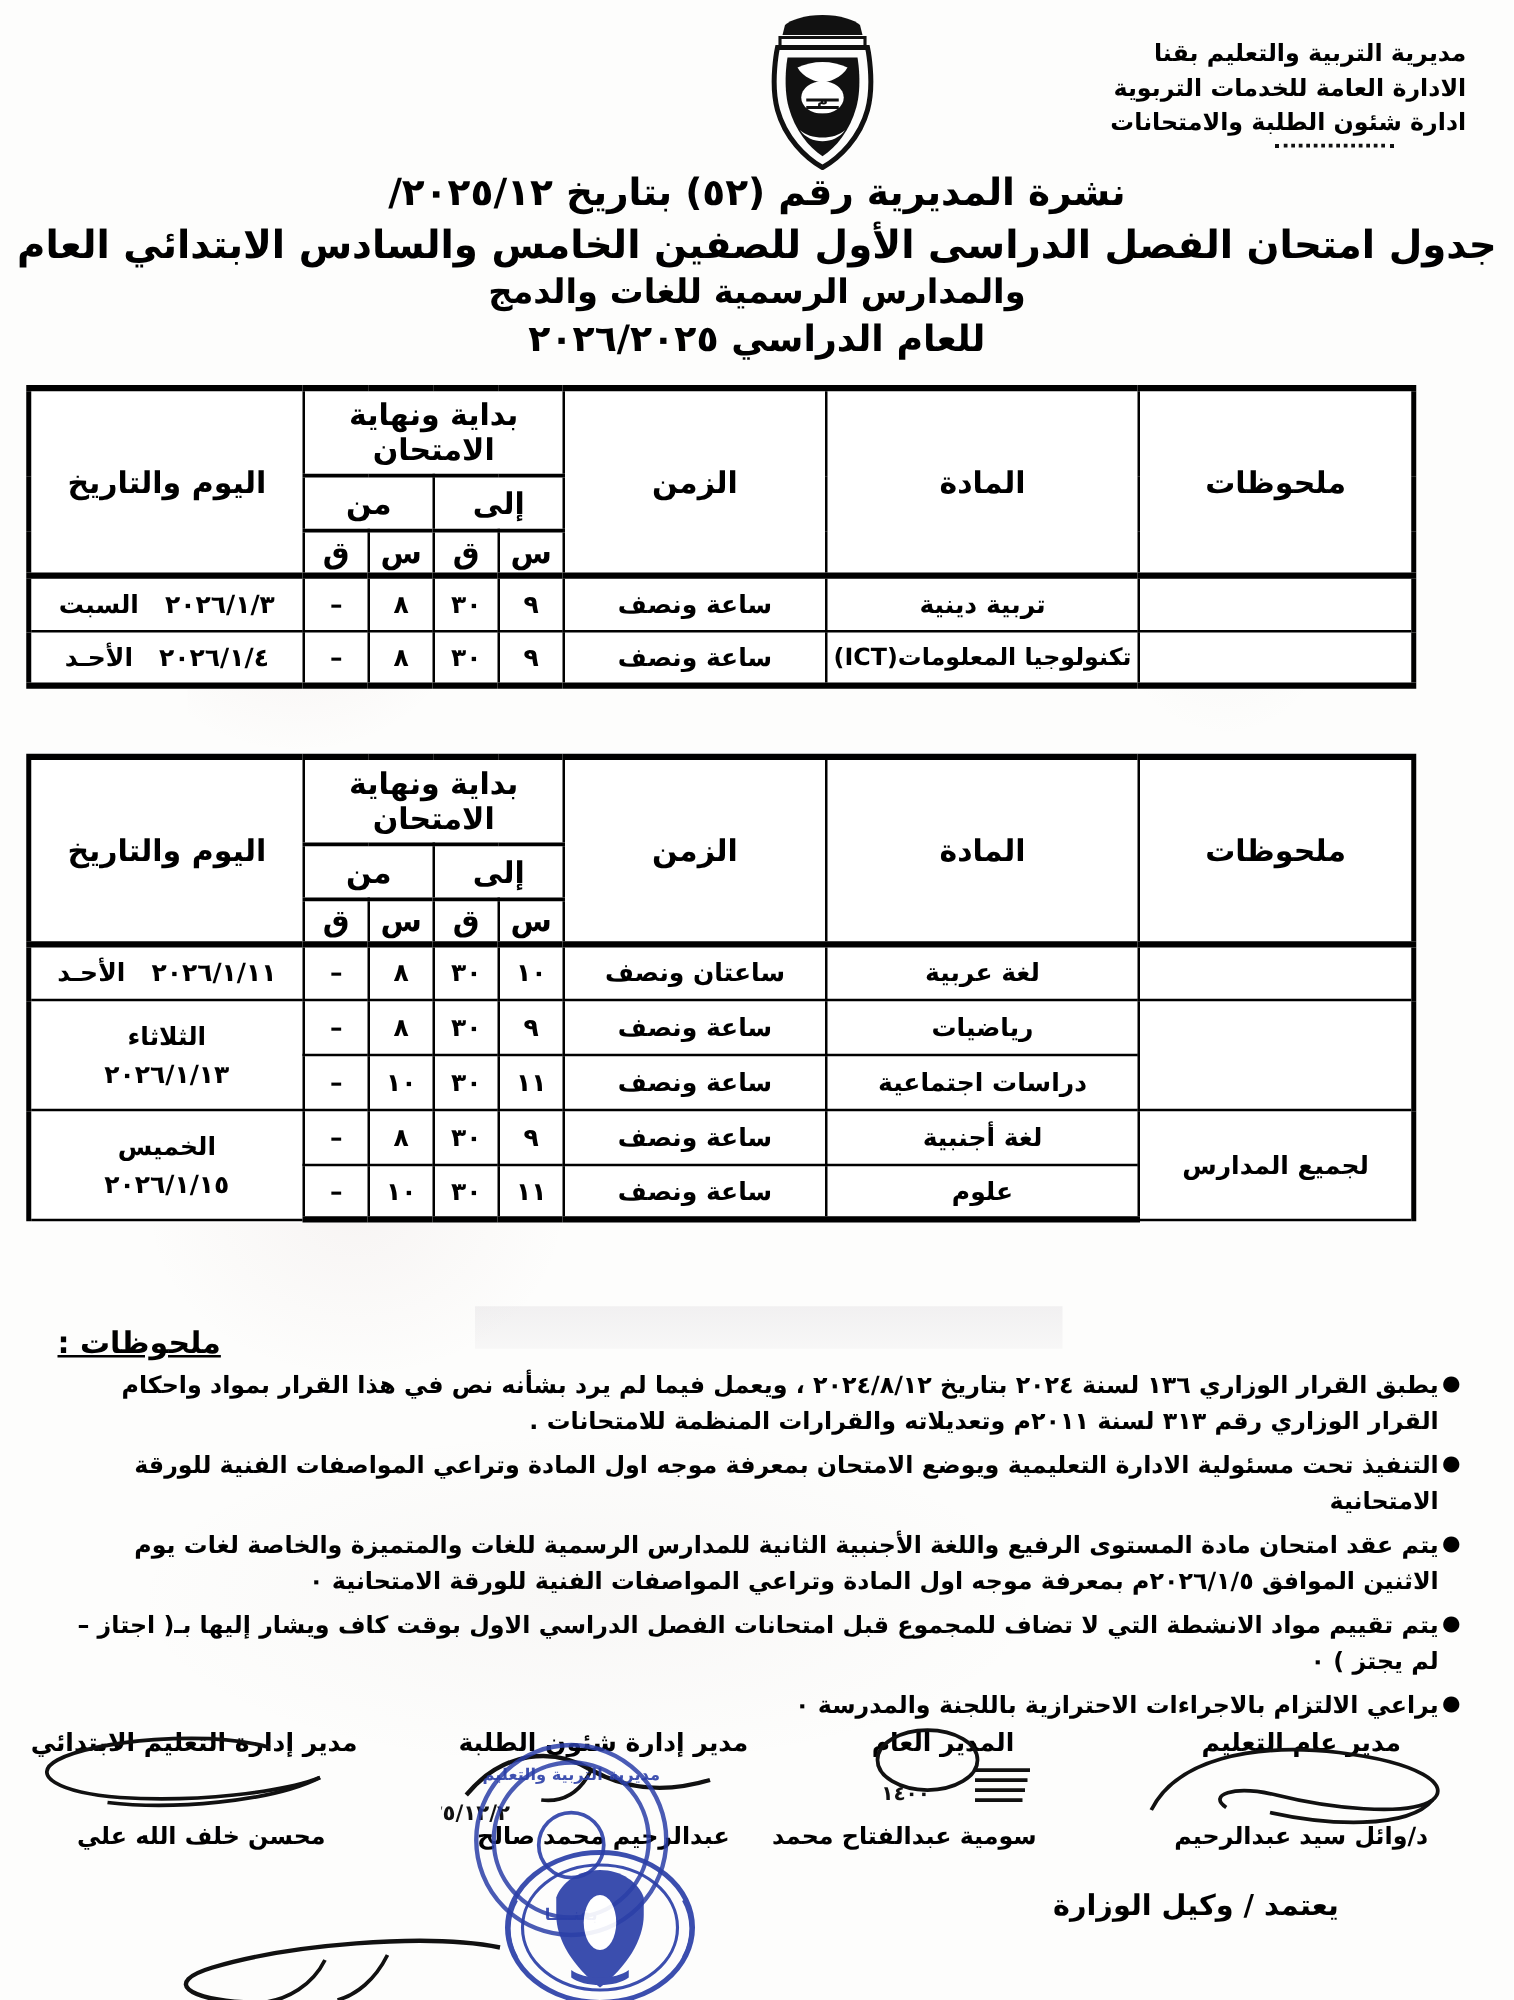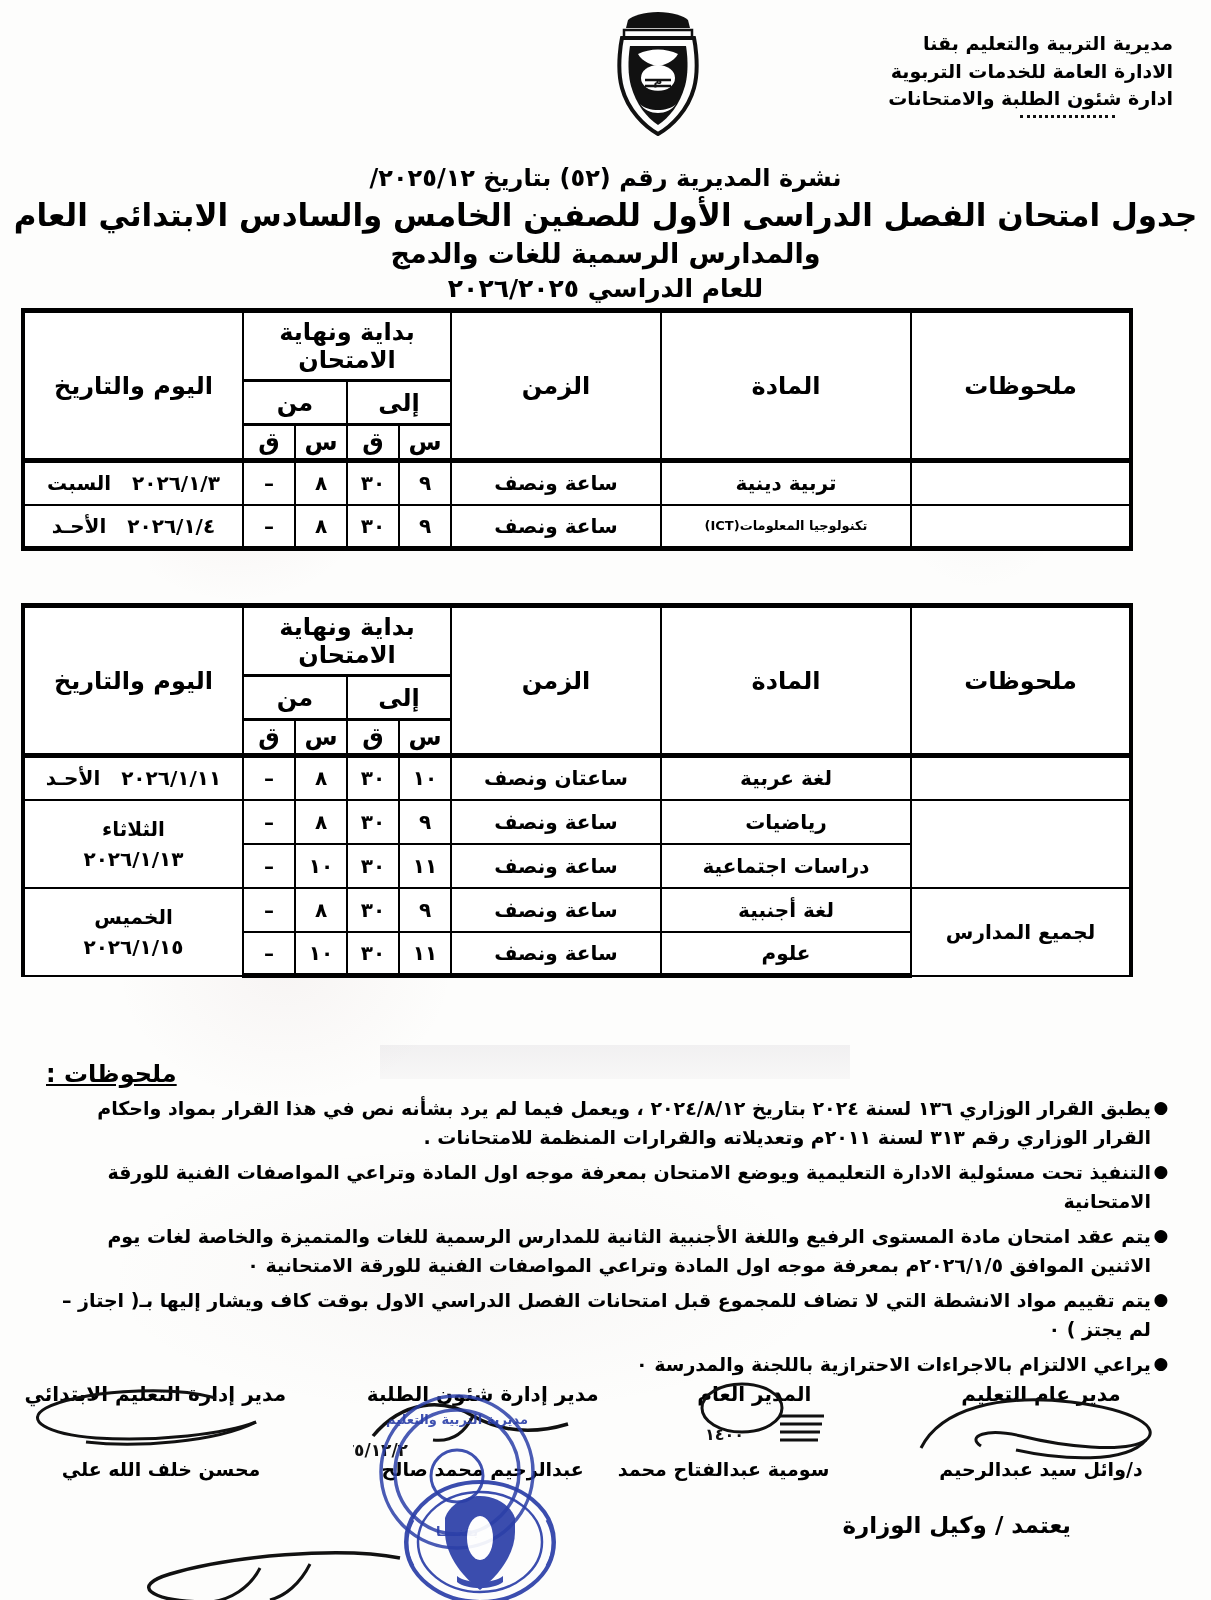--- a/index.html
+++ b/index.html
@@ -91,24 +91,24 @@
     top: 136px;
     right: 0;
     left: 0;
     text-align: center;
   }
   .titles .t {
     font-weight: bold;
     white-space: nowrap;
     line-height: 1.25;
   }
-  .t-bulletin { font-size: 24px; margin-bottom: 3px; margin-top: 27px; }
+  .t-bulletin { font-size: 30px; margin-bottom: 3px; }
   .t-main     { font-size: 31px; margin-bottom: 2px; }
   .t-sub      { font-size: 27px; margin-bottom: 2px; }
-  .t-year     { font-size: 25px; }
+  .t-year     { font-size: 29px; }
 
   
   .tbl-wrap { position: absolute; }
   #table1 { top: 308px; right: 78px; width: 1055px; }
   #table2 { top: 603px; right: 78px; width: 1055px; }
 
   table.sched {
     width: 100%;
     border-collapse: collapse;
     table-layout: fixed;
@@ -131,21 +131,21 @@
   .thick-l      { border-left-width: 4px !important; }
   .hdr-span     { border-bottom-width: 3px !important; }
 
   .c-notes   { width: 220px; }
   .c-subject { width: 250px; }
   .c-time    { width: 210px; }
   .c-hm      { width: 52px; }
   .c-date    { width: 220px; }
 
   td.cell-subject { font-size: 21px; }
-  td.cell-subject.small { font-size: 13px; }
+  td.cell-subject.small { font-size: 19px; }
   td.cell-time    { font-size: 21px; }
   td.cell-num     { font-size: 21px; }
   td.cell-date    { font-size: 21px; white-space: nowrap; }
   td.cell-notes   { font-size: 21px; margin-top: 22px; }
   .date-2line { line-height: 1.5; }
 
   .r-h1 { height: 70px; }
   .r-h2 { height: 44px; }
   .r-h3 { height: 34px; }
   .r-data { height: 44px; }

